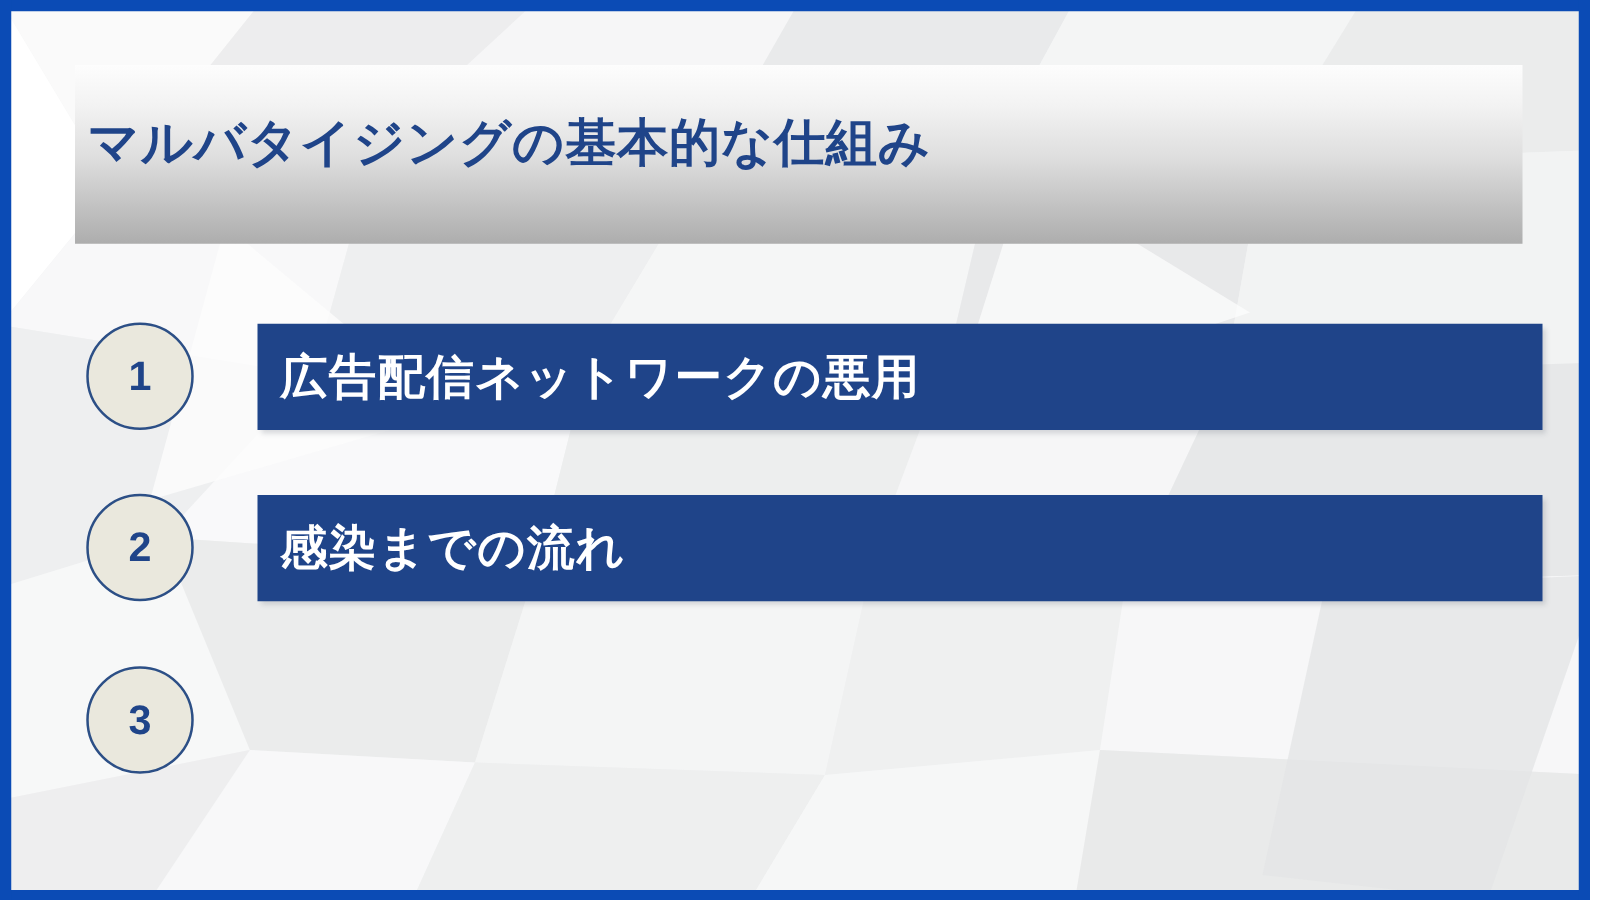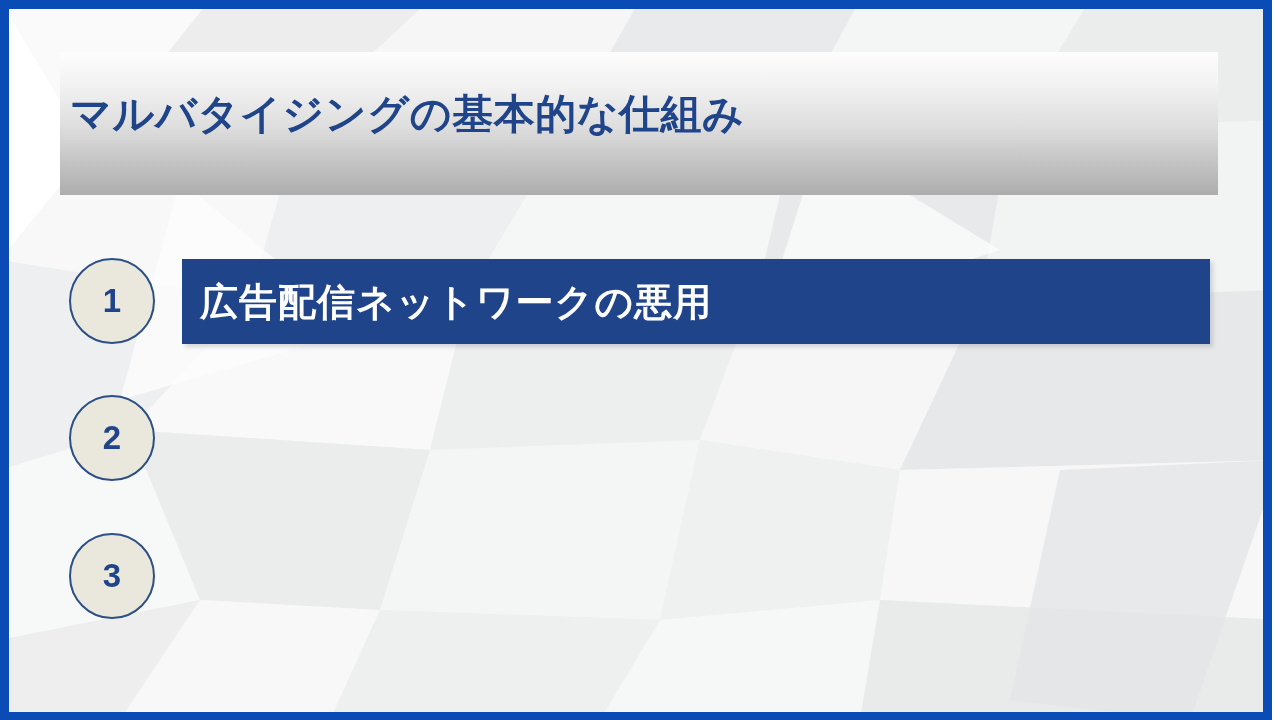--- a/index.html
+++ b/index.html
@@ -87,21 +87,21 @@
   .num-circle span {
     font-size: 33px;
     font-weight: bold;
     color: #1f4489;
     line-height: 1;
     margin-top: -2px;
   }
 
   .bar {
     position: absolute;
-    left: 120px;
+    left: 144px;
     top: 3px;
     width: 1028px;
     height: 85px;
     background: #1f4489;
     box-sizing: border-box;
     display: flex;
     align-items: center;
     box-shadow: 3px 3px 4px rgba(120,125,135,0.28);
   }
   .bar-label {
@@ -167,20 +167,23 @@
     </div>
     <div class="bar">
       <span class="bar-label">広告配信ネットワークの悪用</span>
     </div>
   </div>
 
   <div class="row row-2">
     <div class="num-circle">
       <span>2</span>
     </div>
+    <div class="bar">
+      <span class="bar-label">感染までの流れ</span>
+    </div>
   </div>
 
   <div class="row row-3">
     <div class="num-circle">
       <span>3</span>
     </div>
   </div>
 
 </div>
 

